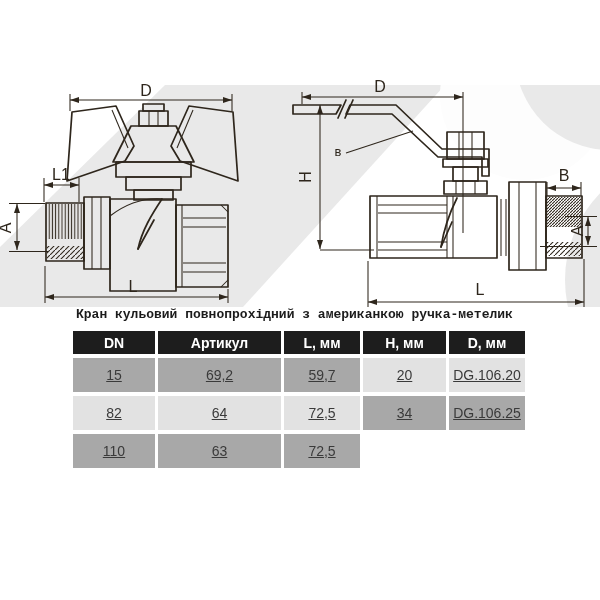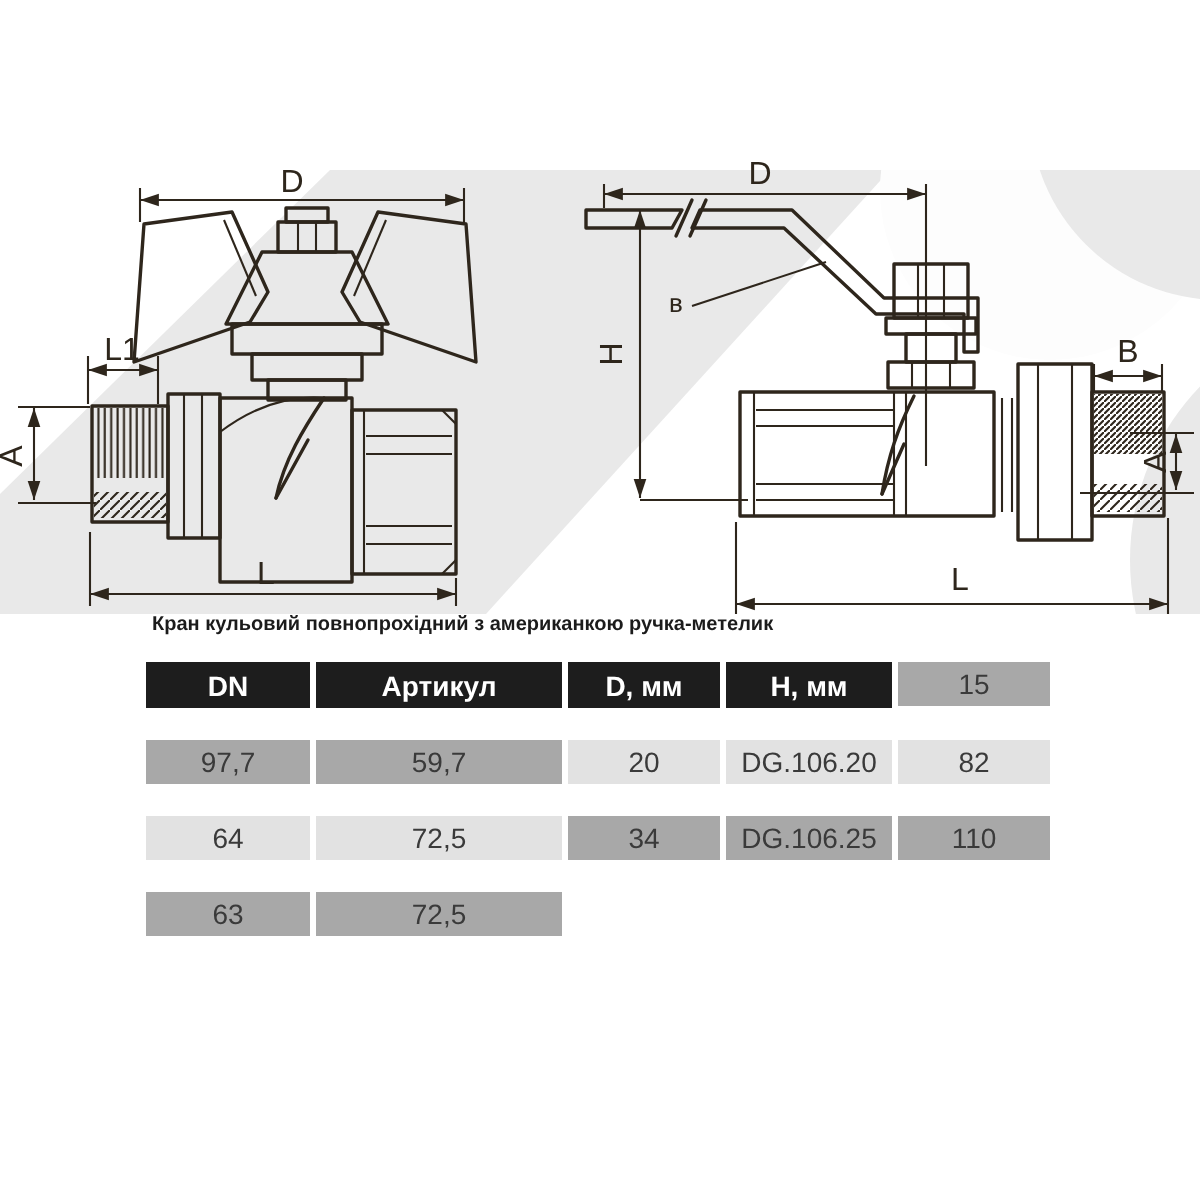--- a/index.html
+++ b/index.html
@@ -13,26 +13,26 @@
   #drawings{position:absolute;left:0;top:0;}
   .st{stroke:var(--line);stroke-width:1.7;fill:none;stroke-linejoin:round;stroke-linecap:round;}
   .thin{stroke:var(--line);stroke-width:1.05;fill:none;}
   .dim,.tick{stroke:var(--line);stroke-width:1.05;fill:none;}
   .lbl{font:16px "Liberation Sans",sans-serif;fill:var(--line);}
   .lbl-sm{font:13px "Liberation Sans",sans-serif;fill:var(--line);}
   .mfill{fill:var(--line);stroke:none;}
   .decor{fill:var(--decor);stroke:none;}
   .decor-circle{fill:var(--circle);stroke:none;}
   #title{position:absolute;left:76px;top:307px;width:520px;
-         font-size:10px;font-weight:bold;color:var(--title_color);letter-spacing:0;}
+         font-size:13px;font-weight:bold;color:var(--title_color);letter-spacing:0;font-family:Liberation Mono, monospace;}
   #spec-table{position:absolute;left:73px;top:331px;display:grid;
-              grid-template-columns:82px 123px 76px 83px 76px;gap:16px 3px;text-align:center;}
+              grid-template-columns:82px 123px 76px 83px 76px;gap:4px 3px;text-align:center;}
   .th{background:var(--header_bg);color:var(--header_text);font-weight:bold;font-size:14px;
       height:23px;display:flex;align-items:center;justify-content:center;}
-  .td{font-size:14px;color:var(--text_dark);height:22px;display:flex;align-items:center;justify-content:center;}
+  .td{font-size:14px;color:var(--text_dark);height:34px;display:flex;align-items:center;justify-content:center;text-decoration:underline;}
   .r-dark{background:var(--row_dark);}
   .r-light{background:var(--row_light);}
 </style>
 </head>
 <body>
 
 <div id="stage">
 
   <svg id="drawings" width="600" height="310" viewBox="0 0 600 310">
     <defs>
@@ -196,25 +196,26 @@
       <line class="tick" x1="584" y1="259" x2="584" y2="307"></line>
       <text class="lbl" x="480" y="295" text-anchor="middle">L</text>
     </g>
   </svg>
 
   <div id="title">Кран кульовий повнопрохідний з американкою ручка-метелик</div>
 
   <div id="spec-table">
     <div class="th">DN</div>
     <div class="th">Артикул</div>
+    <div class="th">L, мм</div>
+    <div class="th">H, мм</div>
     <div class="th">D, мм</div>
-    <div class="th">H, мм</div>
 
     <div class="td r-dark">15</div>
-    <div class="td r-dark">97,7</div>
+    <div class="td r-dark">69,2</div>
     <div class="td r-dark">59,7</div>
 
     <div class="td r-light">20</div>
     <div class="td r-light">DG.106.20</div>
     <div class="td r-light">82</div>
     <div class="td r-light">64</div>
     <div class="td r-light">72,5</div>
 
     <div class="td r-dark">34</div>
     <div class="td r-dark">DG.106.25</div>

